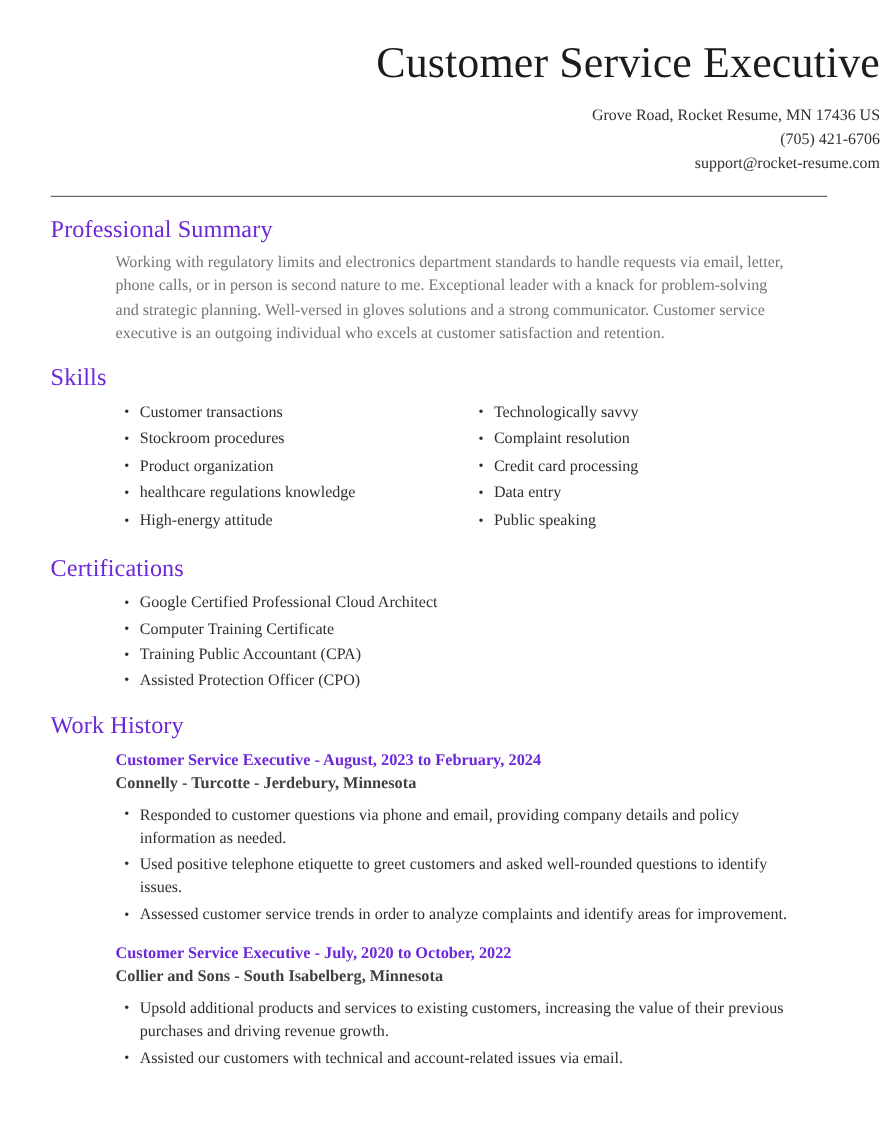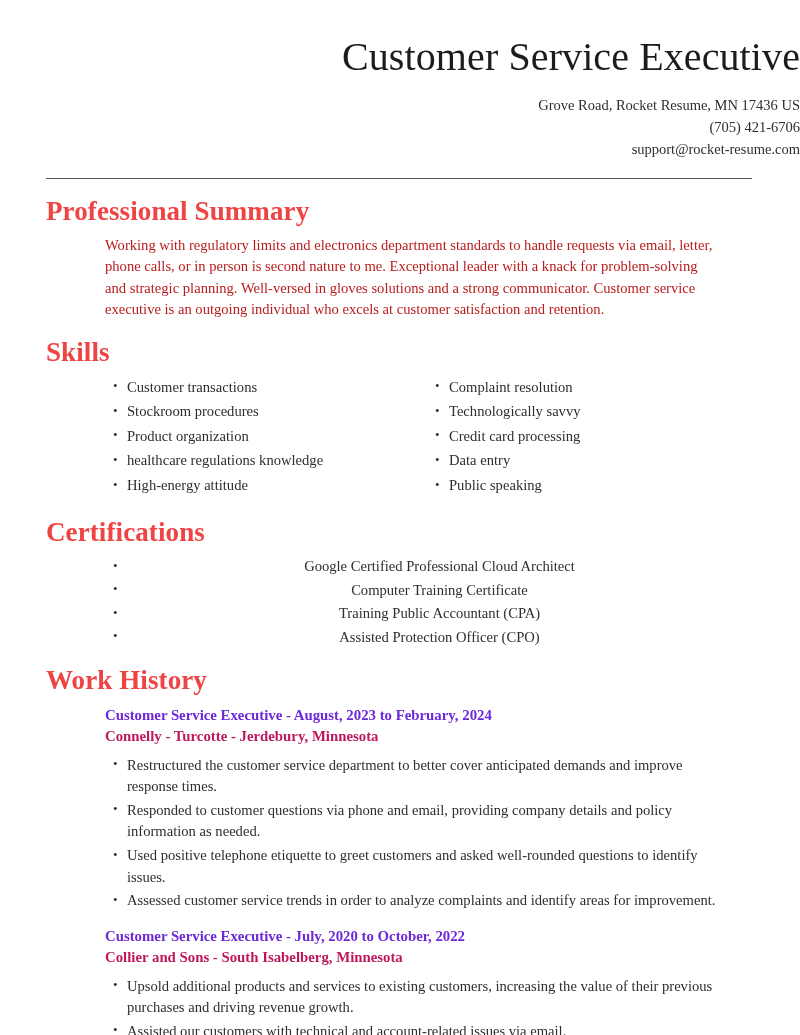--- a/index.html
+++ b/index.html
@@ -49,35 +49,35 @@
     border-top: 1.4px solid #555555;
     margin: 18px 48px 0 46px;
     width: auto;
   }
 
   
   .section {
     padding: 0 48px 0 46px;
   }
   .section-title {
-    font-size: 27px;
-    font-weight: 700;
-    color: #ef4444;
+    font-size: 22px;
+    font-weight: 400;
+    color: #6d28d9;
     margin: 16px 0 8px 0;
     line-height: 1.2;
     letter-spacing: .1px;
   }
 
   
   .summary-body {
     margin: 0 0 0 59px;
     padding-right: 36px;
     font-size: 14.6px;
     line-height: 1.46;
-    color: #b91c1c;
+    color: #737373;
     text-align: left;
   }
 
   
   ul.bullets {
     list-style: none;
     margin: 0;
     padding: 0;
   }
   ul.bullets > li {
@@ -112,40 +112,40 @@
     margin-left: 0;
     padding-left: 2px;
   }
   .skills-wrap ul.bullets > li { margin-bottom: 3px; }
 
   
   .certs-wrap {
     margin-left: 67px;
     margin-top: 2px;
   }
-  .certs-wrap ul.bullets > li { margin-bottom: 2px; text-align: center; }
+  .certs-wrap ul.bullets > li { margin-bottom: 2px; }
 
   
   .jobs-wrap {
     margin-left: 59px;
     margin-top: 2px;
   }
   .job { margin-bottom: 14px; }
   .job:last-child { margin-bottom: 0; }
   .job-heading {
     font-size: 14.8px;
     font-weight: 700;
     color: #6d28d9;
     line-height: 1.45;
     margin: 0;
   }
   .job-subheading {
     font-size: 14.8px;
     font-weight: 700;
-    color: #be185d;
+    color: #404040;
     line-height: 1.45;
     margin: 0 0 7px 0;
   }
   .job ul.bullets {
     margin-left: 8px;
     padding-right: 18px;
   }
   .job ul.bullets > li { margin-bottom: 2px; }
 </style>
 </head>
@@ -174,22 +174,22 @@
         <ul class="bullets">
           <li>Customer transactions</li>
           <li>Stockroom procedures</li>
           <li>Product organization</li>
           <li>healthcare regulations knowledge</li>
           <li>High-energy attitude</li>
         </ul>
       </div>
       <div class="skills-col col-right">
         <ul class="bullets">
+          <li>Technologically savvy</li>
           <li>Complaint resolution</li>
-          <li>Technologically savvy</li>
           <li>Credit card processing</li>
           <li>Data entry</li>
           <li>Public speaking</li>
         </ul>
       </div>
     </div>
   </div>
 
   <div class="section">
     <h2 class="section-title">Certifications</h2>
@@ -204,21 +204,20 @@
   </div>
 
   <div class="section">
     <h2 class="section-title">Work History</h2>
     <div class="jobs-wrap">
 
       <div class="job">
         <p class="job-heading">Customer Service Executive - August, 2023 to February, 2024</p>
         <p class="job-subheading">Connelly - Turcotte - Jerdebury, Minnesota</p>
         <ul class="bullets">
-          <li>Restructured the customer service department to better cover anticipated demands and improve response times.</li>
           <li>Responded to customer questions via phone and email, providing company details and policy information as needed.</li>
           <li>Used positive telephone etiquette to greet customers and asked well-rounded questions to identify issues.</li>
           <li>Assessed customer service trends in order to analyze complaints and identify areas for improvement.</li>
         </ul>
       </div>
 
       <div class="job">
         <p class="job-heading">Customer Service Executive - July, 2020 to October, 2022</p>
         <p class="job-subheading">Collier and Sons - South Isabelberg, Minnesota</p>
         <ul class="bullets">

